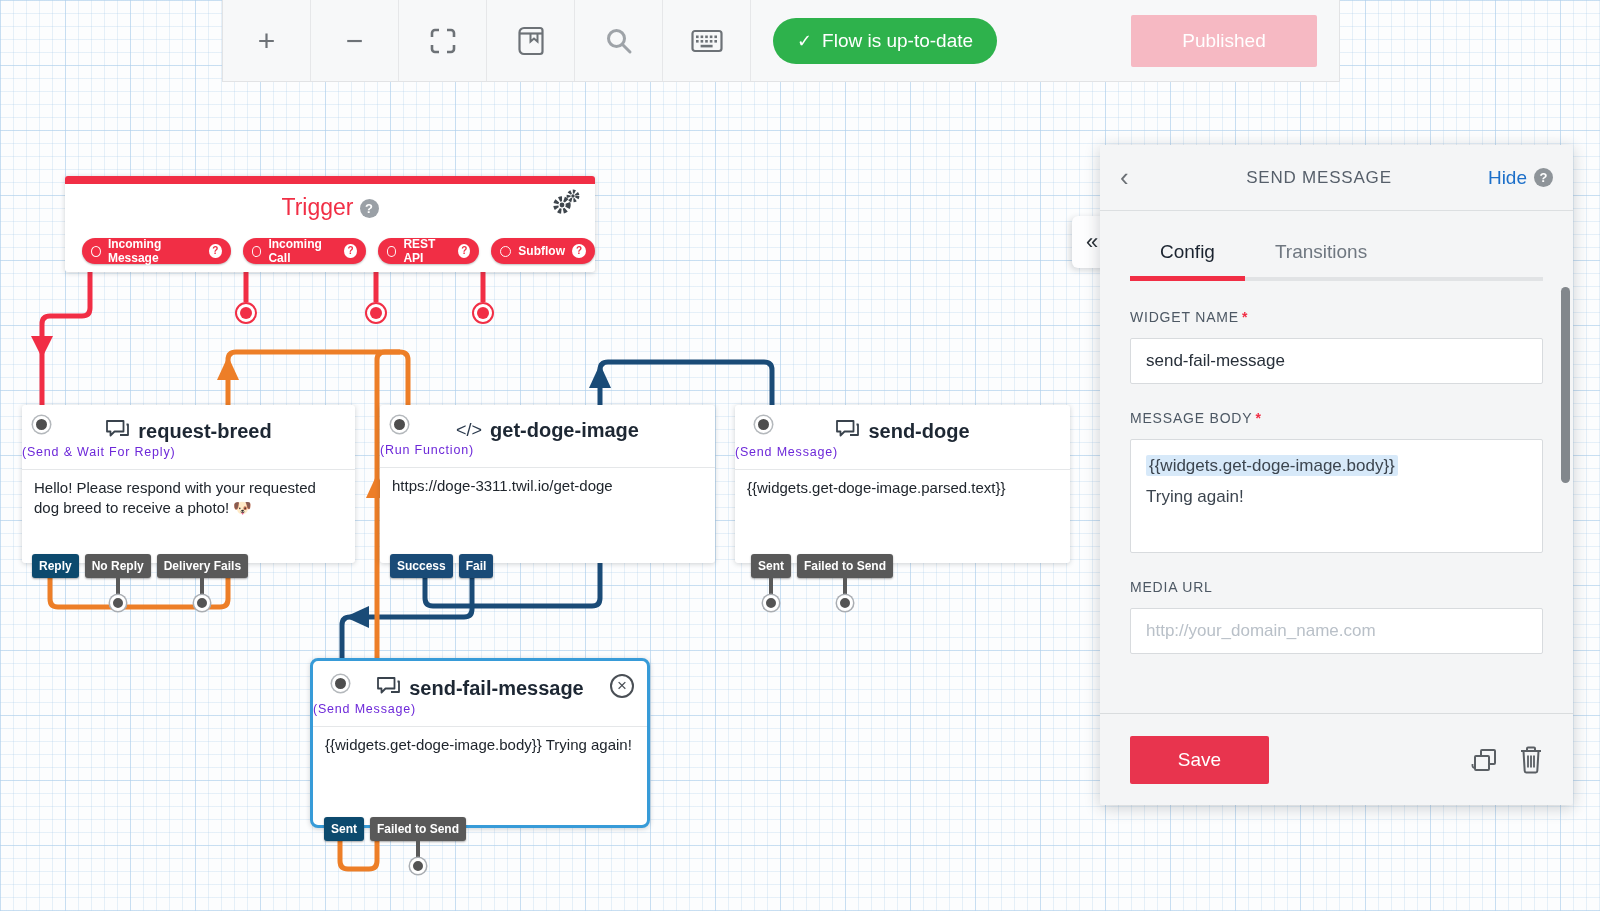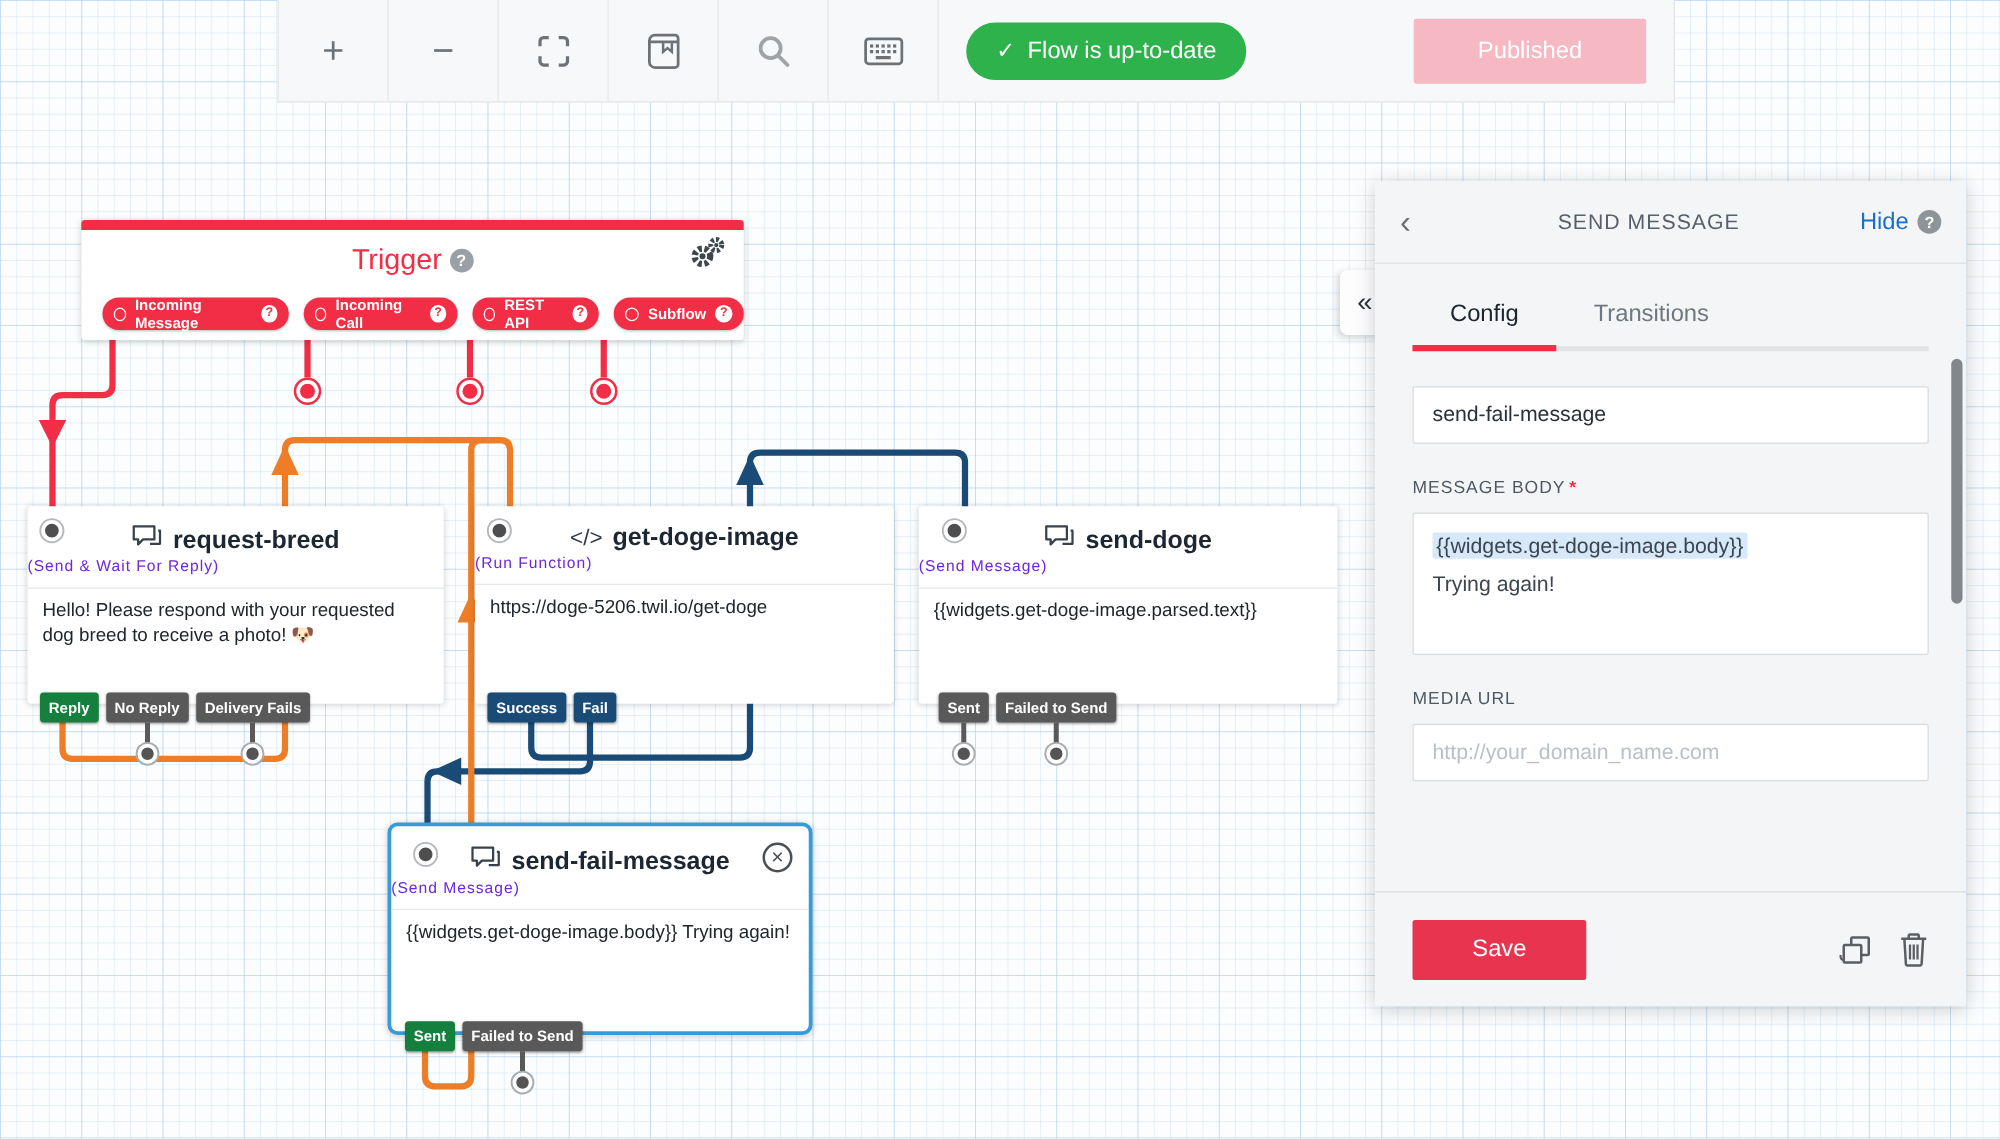--- a/index.html
+++ b/index.html
@@ -54,21 +54,21 @@
   .w-title { font-size:20px; font-weight:bold; color:#1d2733; }
   .w-sub { text-align:left; margin-top:1px; font-size:12.5px; color:#6d28d9;
     letter-spacing:.8px; }
   .w-div { border-top:1px solid #e5e7e9; margin-top:10px; }
   .w-body { padding:8px 12px 0; font-size:15px; color:#20262d; line-height:1.35; }
   .tags { position:absolute; left:10px; bottom:-15px; display:flex; gap:6px; }
   .n4 .tags { bottom:-16px; left:11px; }
   .tag { position:relative; color:#fff; font-size:12px; font-weight:600;
     padding:5px 7px; border-radius:3px; box-shadow:0 1px 2px rgba(0,0,0,.35);
     white-space:nowrap; cursor:pointer; }
-  .tag.orange { background:#15803d; }
+  .tag.orange { background:#0c4a6e; }
   .tag.navy { background:#1A4B77; }
   .tag.gray { background:#595959; }
   .tag .stem { position:absolute; left:50%; top:100%; margin-left:-2px;
     width:4px; height:19px; background:#595959; }
   .tag .dot { position:absolute; left:50%; top:calc(100% + 17px);
     transform:translateX(-50%); width:16px; height:16px; border-radius:50%;
     background:#545454; border:3px solid #fff; box-shadow:0 0 0 1.5px #a9adb2; }
   .close-btn { position:absolute; right:13px; top:13px; width:24px; height:24px;
     border:2px solid #4a4f55; border-radius:50%; color:#4a4f55; font-size:17px;
     line-height:20px; text-align:center; cursor:pointer; }
@@ -222,21 +222,21 @@
   </div>
 
   <div class="widget node n2">
     <span class="port"></span>
     <div class="w-titlerow">
       <span class="w-title" style="font-weight:400;font-size:18px;color:#2b3a4d">&lt;/&gt;</span>
       <span class="w-title">get-doge-image</span>
     </div>
     <div class="w-sub">(Run Function)</div>
     <div class="w-div"></div>
-    <div class="w-body">https://doge-5206.twil.io/get-doge</div>
+    <div class="w-body">https://doge-3311.twil.io/get-doge</div>
     <div class="tags">
       <span class="tag navy">Success</span>
       <span class="tag navy">Fail</span>
     </div>
   </div>
 
   <div class="widget node n3">
     <span class="port" style="left:20px;"></span>
     <div class="w-titlerow">
       <span>
@@ -329,20 +329,21 @@
     <span class="p-back">‹</span>
     <span class="p-title">SEND MESSAGE</span>
     <span class="p-hide">Hide</span>
     <span class="p-help">?</span>
   </div>
   <div class="tabbar">
     <span class="tab active">Config</span>
     <span class="tab">Transitions</span>
   </div>
   <div class="p-content">
+    <div class="f-label"><span>WIDGET NAME</span><span class="req">*</span></div>
     <input class="f-input" value="send-fail-message" style="">
     <div class="gap"></div>
     <div class="f-label"><span>MESSAGE BODY</span><span class="req">*</span></div>
     <div class="msgbox">
       <span class="hl">{{widgets.get-doge-image.body}}</span><br>
       <span>Trying again!</span>
     </div>
     <div class="gap"></div>
     <div class="f-label">MEDIA URL</div>
     <input class="f-input" placeholder="http://your_domain_name.com" style="">

